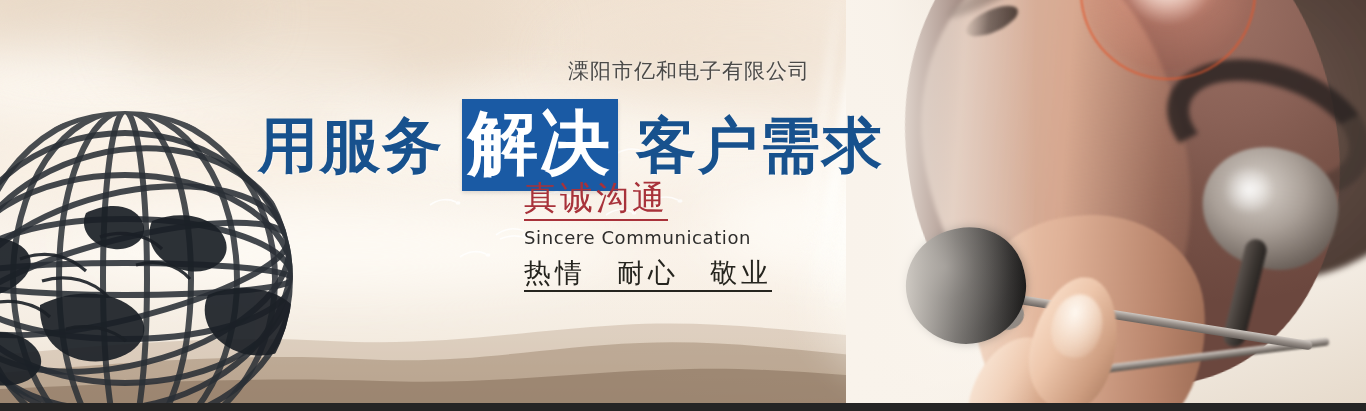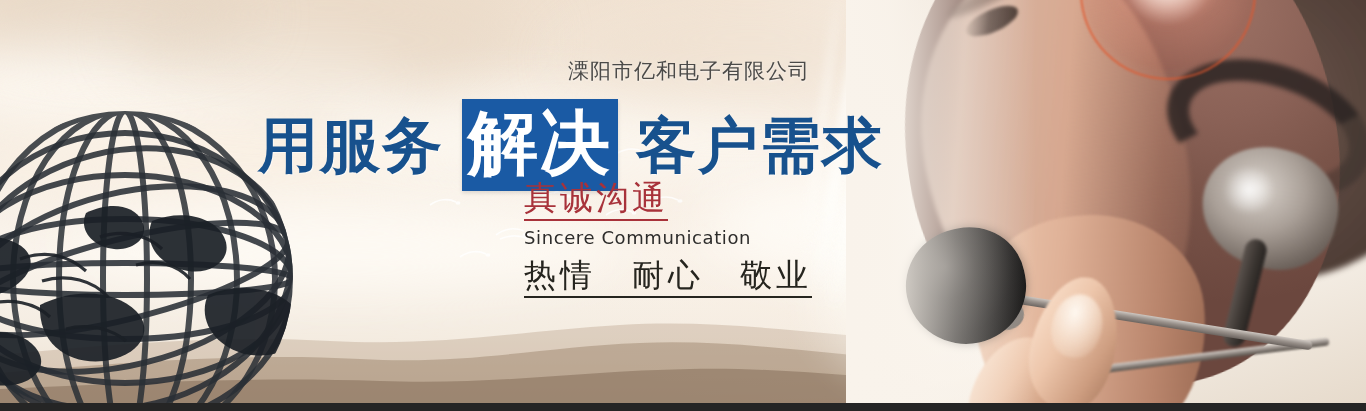--- a/index.html
+++ b/index.html
@@ -325,21 +325,21 @@
   }
   .sub-en {
     font-size:18px;
     color:#2d2c2b;
     letter-spacing:0.6px;
     margin-top:6px;
     font-family:"DejaVu Sans","Liberation Sans",sans-serif;
     white-space:nowrap;
   }
   .sub-cn-dark {
-    font-size:32px;
+    font-size:27px;
     color:#26251f;
     letter-spacing:4px;
     line-height:1.12;
     font-family:"DejaVu Sans","Liberation Sans",sans-serif;
     border-bottom:2px solid #26251f;
     display:inline-block;
     padding-bottom:2px;
     margin-top:10px;
     white-space:nowrap;
   }

